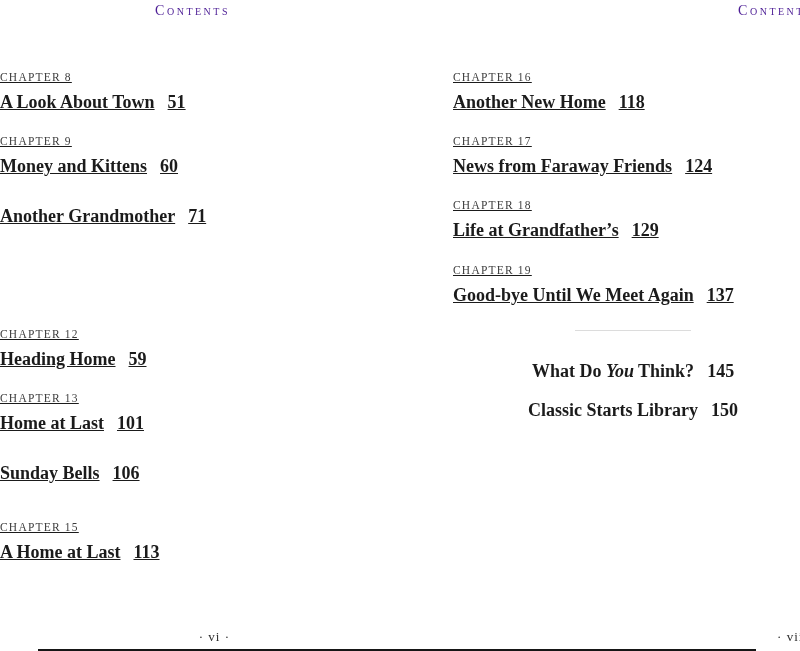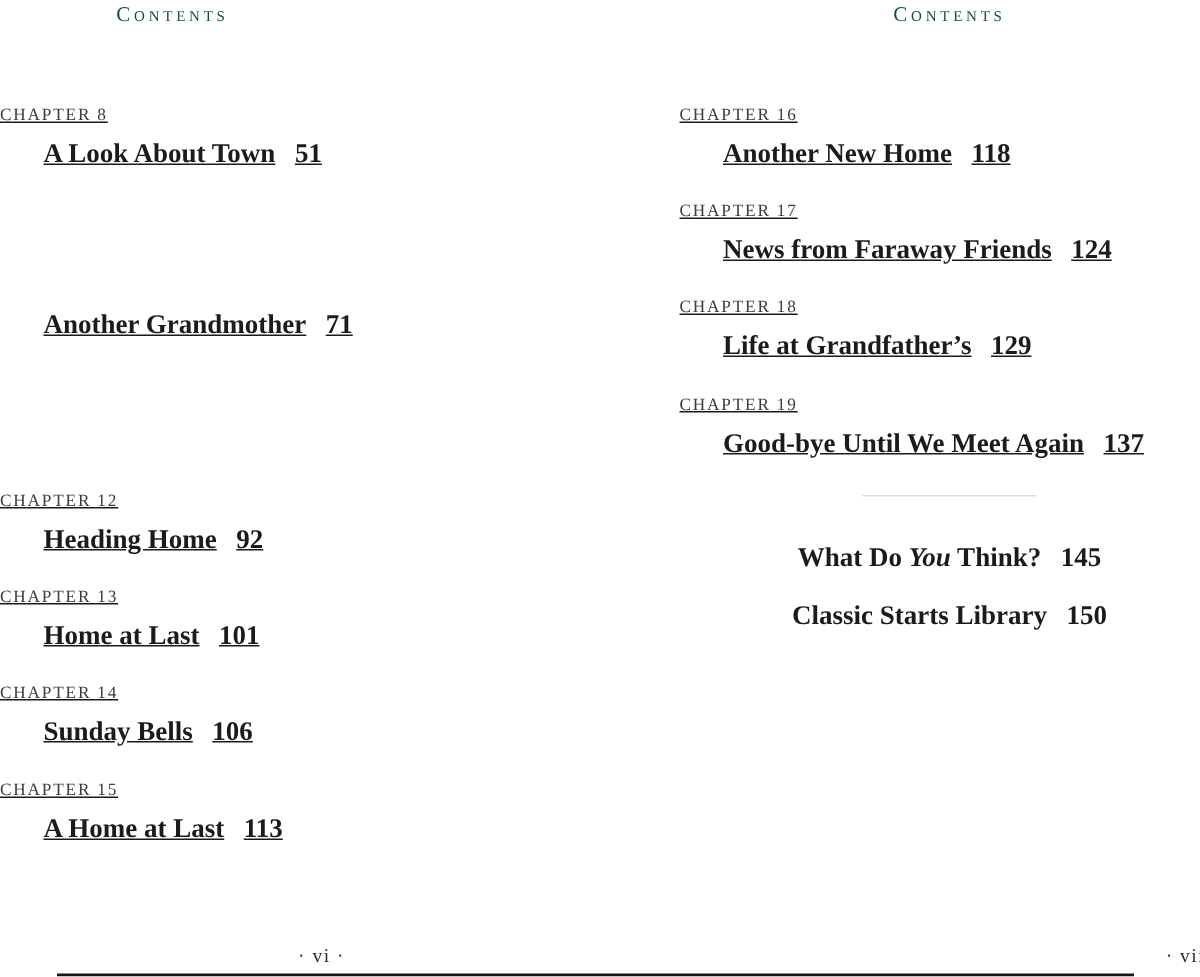--- a/index.html
+++ b/index.html
@@ -10,25 +10,25 @@
     overflow:hidden;
     font-family:"Liberation Serif","DejaVu Serif",serif;
     color:#1b1b1b;
   }
   .page { position:absolute; top:0; height:651px; }
   .page-left  { left:0;    width:230px; }
   .page-right { left:453px; width:360px; }
 
   .running-head {
     position:absolute; top:3px; left:0; width:100%;
-    text-align:center;
+    text-align:right;
     font-variant:small-caps;
     font-size:14px;
     letter-spacing:2.5px;
-    color:#14532d;
+    color:#4c1d95;
     line-height:16px;
   }
 
   .toc-entry {
     position:absolute; left:0; width:100%;
     text-align:left;
     text-decoration:underline;
   }
   .chapter-label {
     font-size:11.5px;
@@ -36,21 +36,20 @@
     color:#3c3c3c;
     line-height:14px;
   }
   .chapter-title {
     margin-top:6px;
     font-size:18px;
     line-height:24px;
     font-weight:bold;
     color:#1b1b1b;
     white-space:nowrap;
-    padding-left:29px;
   }
   .pg { margin-left:13px; }
 
   .divider {
     position:absolute; top:330px; left:50%;
     transform:translateX(-50%);
     width:116px; height:1px;
     background:#dcdcdc;
   }
 
@@ -82,33 +81,36 @@
 </head>
 <body>
 
 <div class="page page-left">
   <div class="running-head">Contents</div>
 
   <div class="toc-entry" style="top:70px">
     <div class="chapter-label">CHAPTER 8</div>
     <div class="chapter-title"><span>A Look About Town</span><span class="pg">51</span></div>
   </div>
+  <div class="toc-entry" style="top:134px">
+    <div class="chapter-label">CHAPTER 9</div>
+    <div class="chapter-title"><span>Money and Kittens</span><span class="pg">60</span></div>
+  </div>
   <div class="toc-entry" style="top:198px">
     <div class="chapter-title"><span>Another Grandmother</span><span class="pg">71</span></div>
   </div>
   <div class="toc-entry" style="top:327px">
     <div class="chapter-label">CHAPTER 12</div>
-    <div class="chapter-title"><span>Heading Home</span><span class="pg">92</span></div>
+    <div class="chapter-title"><span>Heading Home</span><span class="pg">59</span></div>
   </div>
   <div class="toc-entry" style="top:391px">
     <div class="chapter-label">CHAPTER 13</div>
     <div class="chapter-title"><span>Home at Last</span><span class="pg">101</span></div>
   </div>
   <div class="toc-entry" style="top:455px">
-    <div class="chapter-label">CHAPTER 14</div>
     <div class="chapter-title"><span>Sunday Bells</span><span class="pg">106</span></div>
   </div>
   <div class="toc-entry" style="top:520px">
     <div class="chapter-label">CHAPTER 15</div>
     <div class="chapter-title"><span>A Home at Last</span><span class="pg">113</span></div>
   </div>
 
   <div class="folio">· vi ·</div>
 </div>
 

